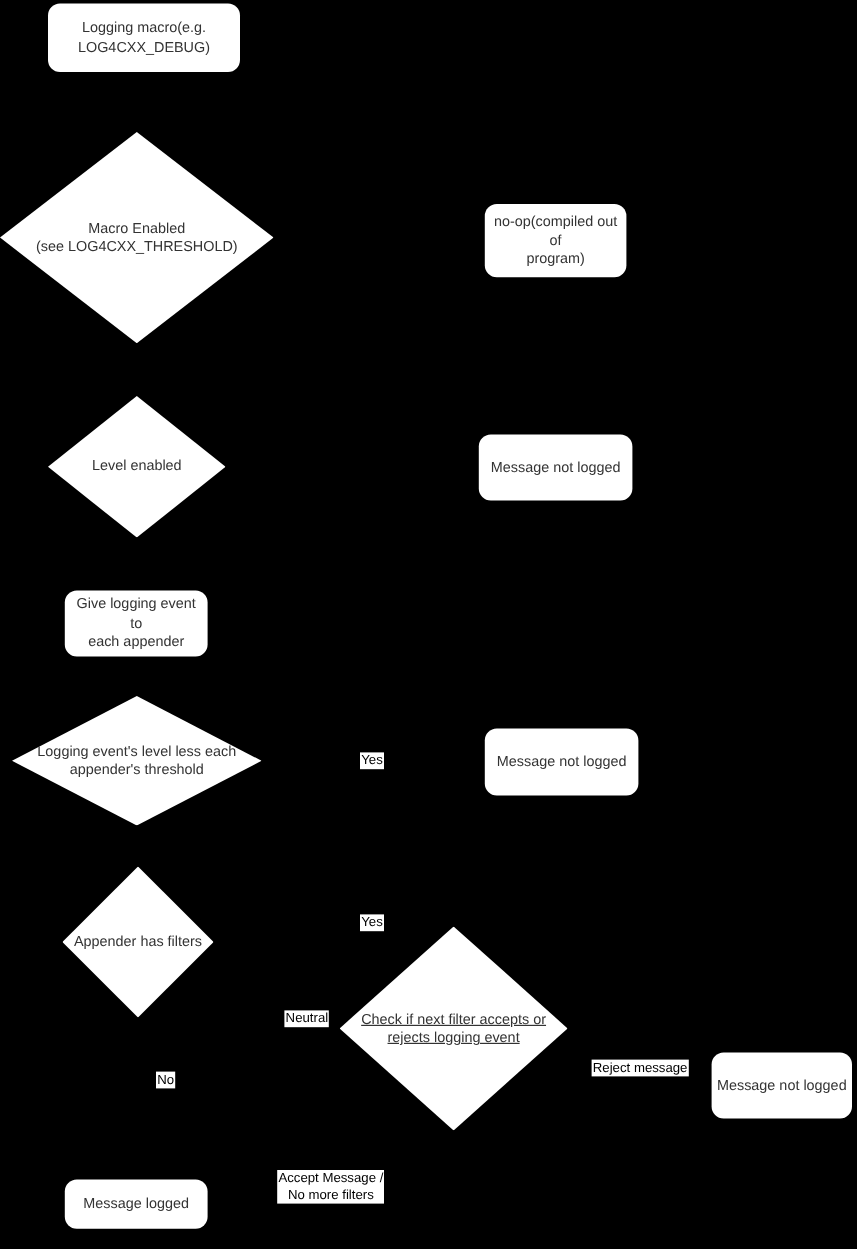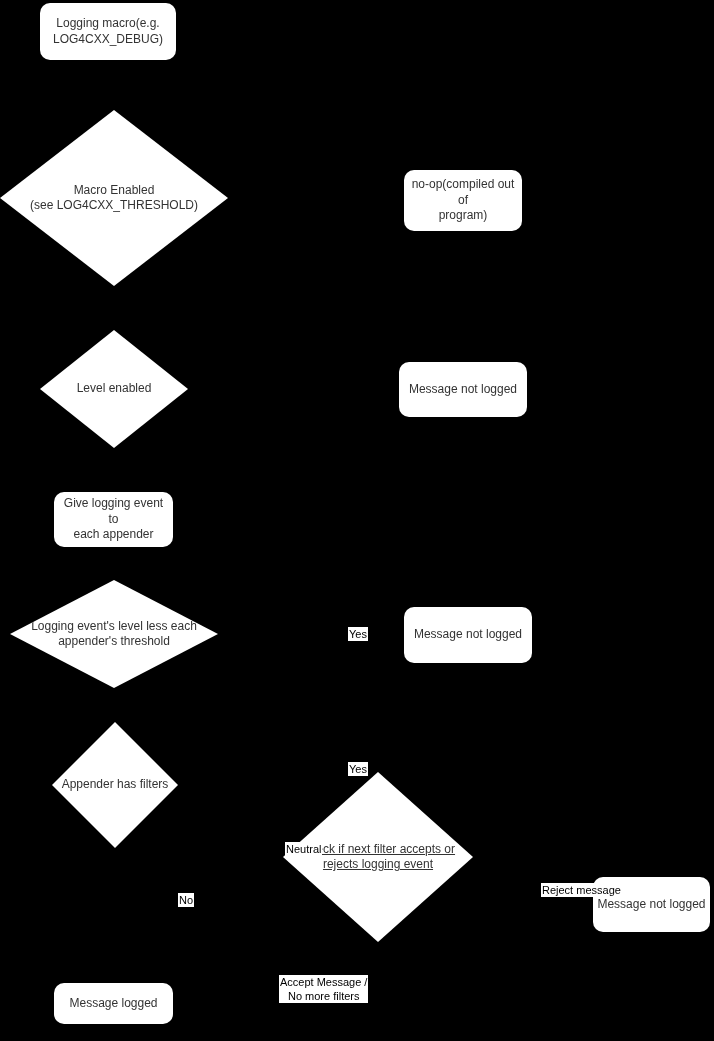--- a/index.html
+++ b/index.html
@@ -38,25 +38,24 @@
 
   .edge-label {
     position: absolute;
     background: #ffffff;
     color: #000000;
     font-size: 11px;
     line-height: 14px;
     text-align: center;
     white-space: pre-line;
     padding: 0 1px;
-    margin-left: 48px;
   }
 
   
-  .n-logging-macro   { left: 40px;  top: 3px;   width: 136px; height: 57px; }
+  .n-logging-macro   { left: 40px;  top: 3px;   width: 160px; height: 57px; }
   .n-macro-enabled   { left: 0px;   top: 110px; width: 228px; height: 176px; }
   .n-noop            { left: 404px; top: 170px; width: 118px; height: 61px; }
   .n-level-enabled   { left: 40px;  top: 330px; width: 148px; height: 118px; }
   .n-not-logged-1    { left: 399px; top: 362px; width: 128px; height: 55px; }
   .n-give-event      { left: 54px;  top: 492px; width: 119px; height: 55px; }
   .n-level-less      { left: 10px;  top: 580px; width: 208px; height: 108px; }
   .n-not-logged-2    { left: 404px; top: 607px; width: 128px; height: 56px; }
   .n-has-filters     { left: 52px;  top: 722px; width: 126px; height: 126px; }
   .n-check-filter    { left: 283px; top: 772px; width: 190px; height: 170px; text-decoration: underline; }
   .n-not-logged-3    { left: 593px; top: 877px; width: 117px; height: 55px; }

